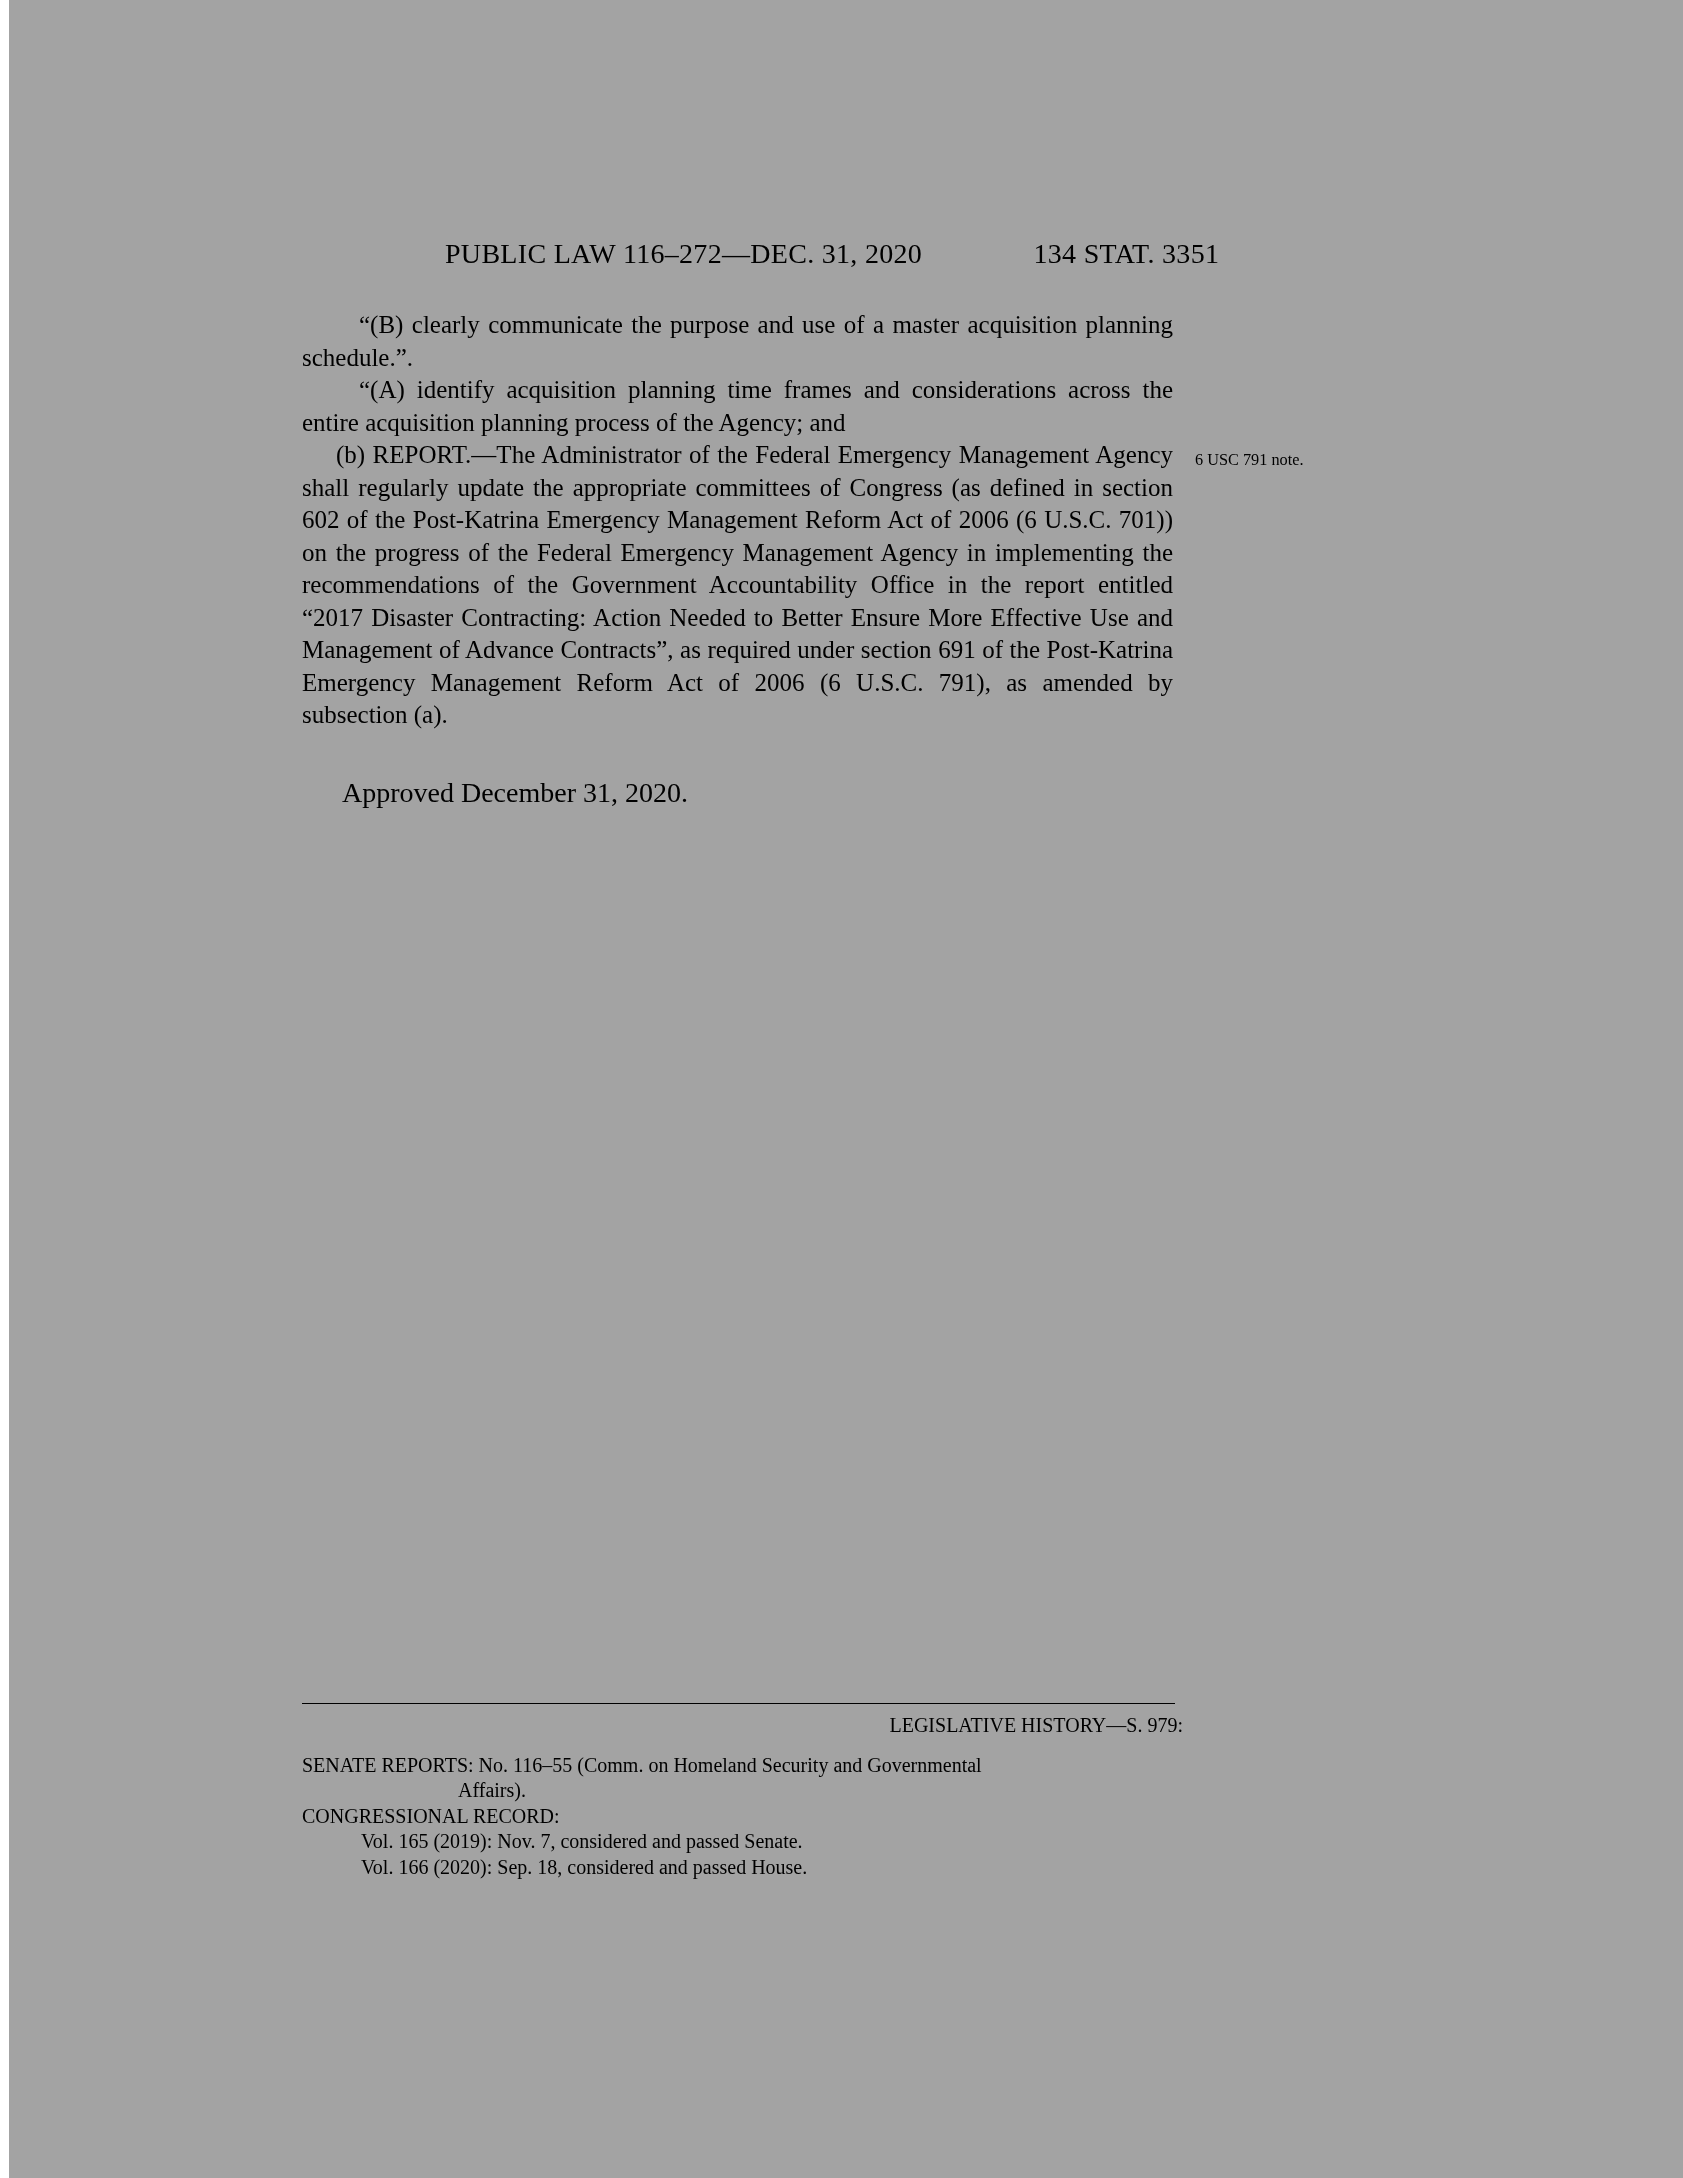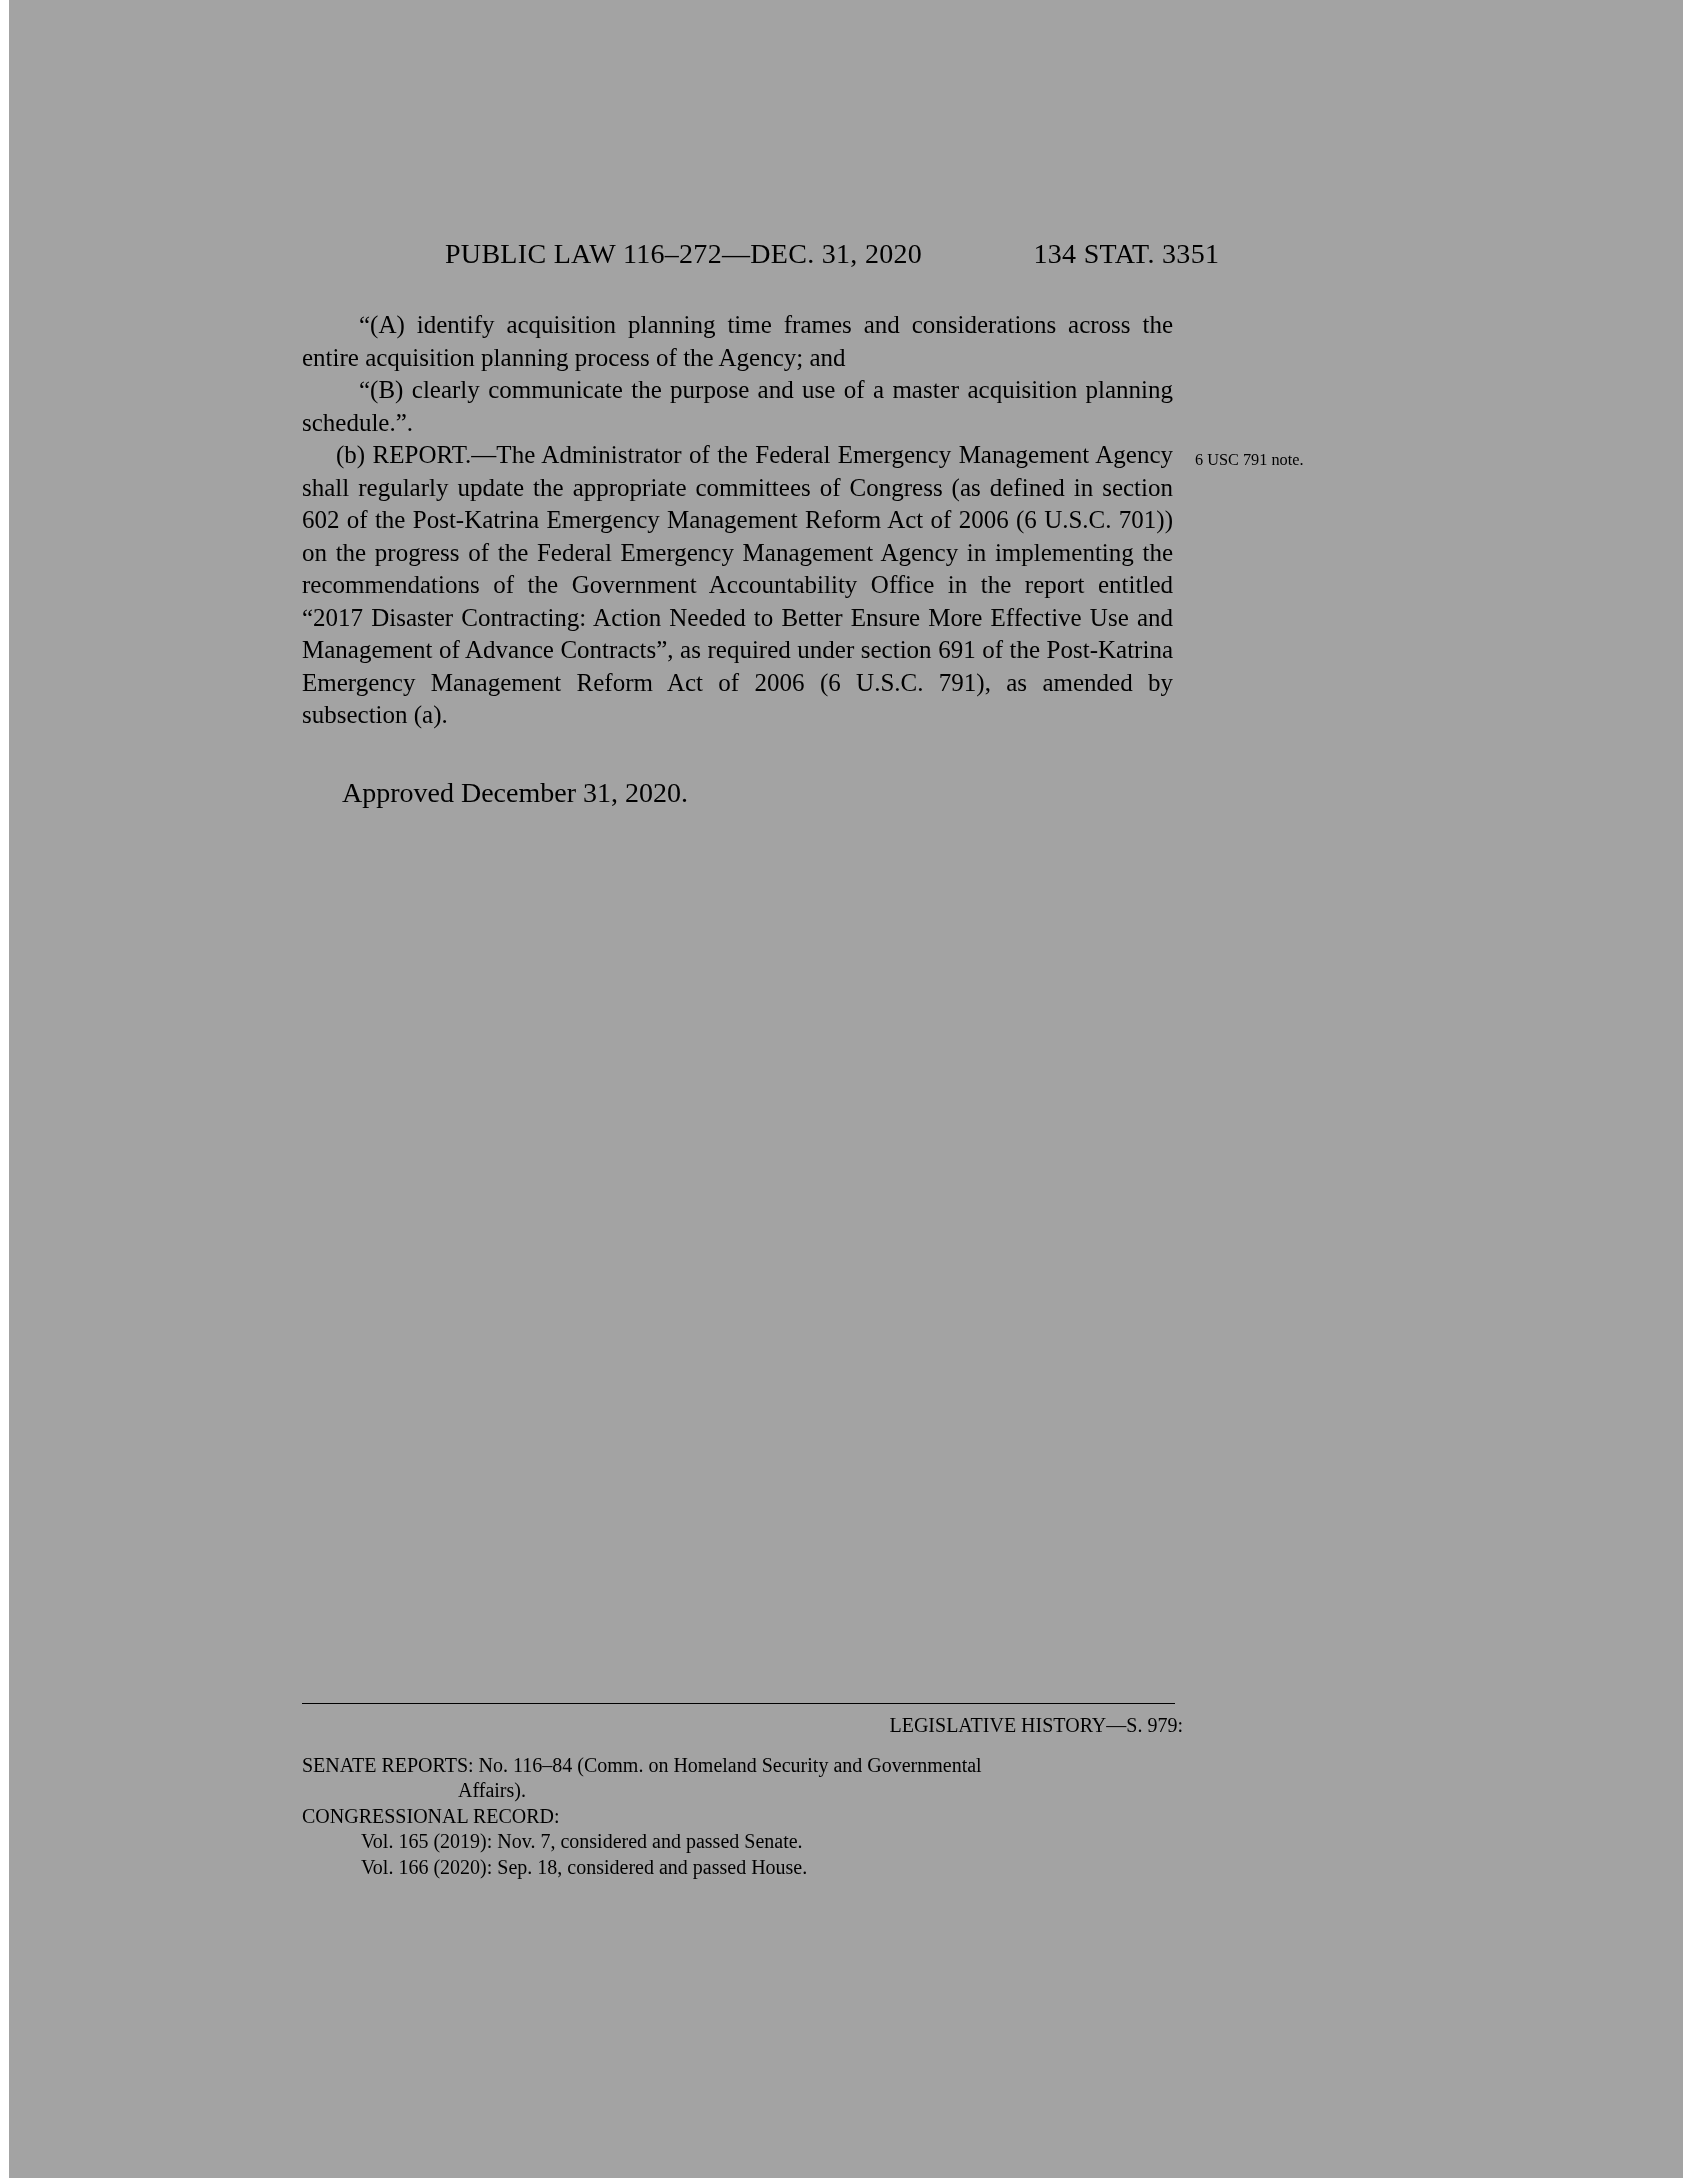--- a/index.html
+++ b/index.html
@@ -112,34 +112,34 @@
 <body>
 
 <div class="page">
 
   <div class="header">
     <span class="hdr-left">PUBLIC LAW 116–272—DEC. 31, 2020</span>
     <span class="hdr-right">134 STAT. 3351</span>
   </div>
 
   <div class="body-col">
+    <p class="para indent-quote">“(B) clearly communicate the purpose and use of a master acquisition planning schedule.”.</p>
     <p class="para indent-quote">“(A) identify acquisition planning time frames and considerations across the entire acquisition planning process of the Agency; and</p>
-    <p class="para indent-quote">“(B) clearly communicate the purpose and use of a master acquisition planning schedule.”.</p>
     <p class="para indent-para">(b) REPORT.—The Administrator of the Federal Emergency Management Agency shall regularly update the appropriate committees of Congress (as defined in section 602 of the Post-Katrina Emergency Management Reform Act of 2006 (6 U.S.C. 701)) on the progress of the Federal Emergency Management Agency in implementing the recommendations of the Government Accountability Office in the report entitled “2017 Disaster Contracting: Action Needed to Better Ensure More Effective Use and Management of Advance Contracts”, as required under section 691 of the Post-Katrina Emergency Management Reform Act of 2006 (6 U.S.C. 791), as amended by subsection (a).</p>
   </div>
 
   <div class="sidenote">6 USC 791 note.</div>
 
   <div class="approved">Approved December 31, 2020.</div>
 
   <div class="rule"></div>
 
   <div class="leg-history">
     <p class="lh-title">LEGISLATIVE HISTORY—S. 979:</p>
-    <p class="lh-hang">SENATE REPORTS: No. 116–84 (Comm. on Homeland Security and Governmental</p>
+    <p class="lh-hang">SENATE REPORTS: No. 116–55 (Comm. on Homeland Security and Governmental</p>
     <p class="lh-cont">Affairs).</p>
     <p class="lh-hang">CONGRESSIONAL RECORD:</p>
     <p class="lh-sub">Vol. 165 (2019): Nov. 7, considered and passed Senate.</p>
     <p class="lh-sub">Vol. 166 (2020): Sep. 18, considered and passed House.</p>
   </div>
 
 </div>
 
 
 </body></html>

